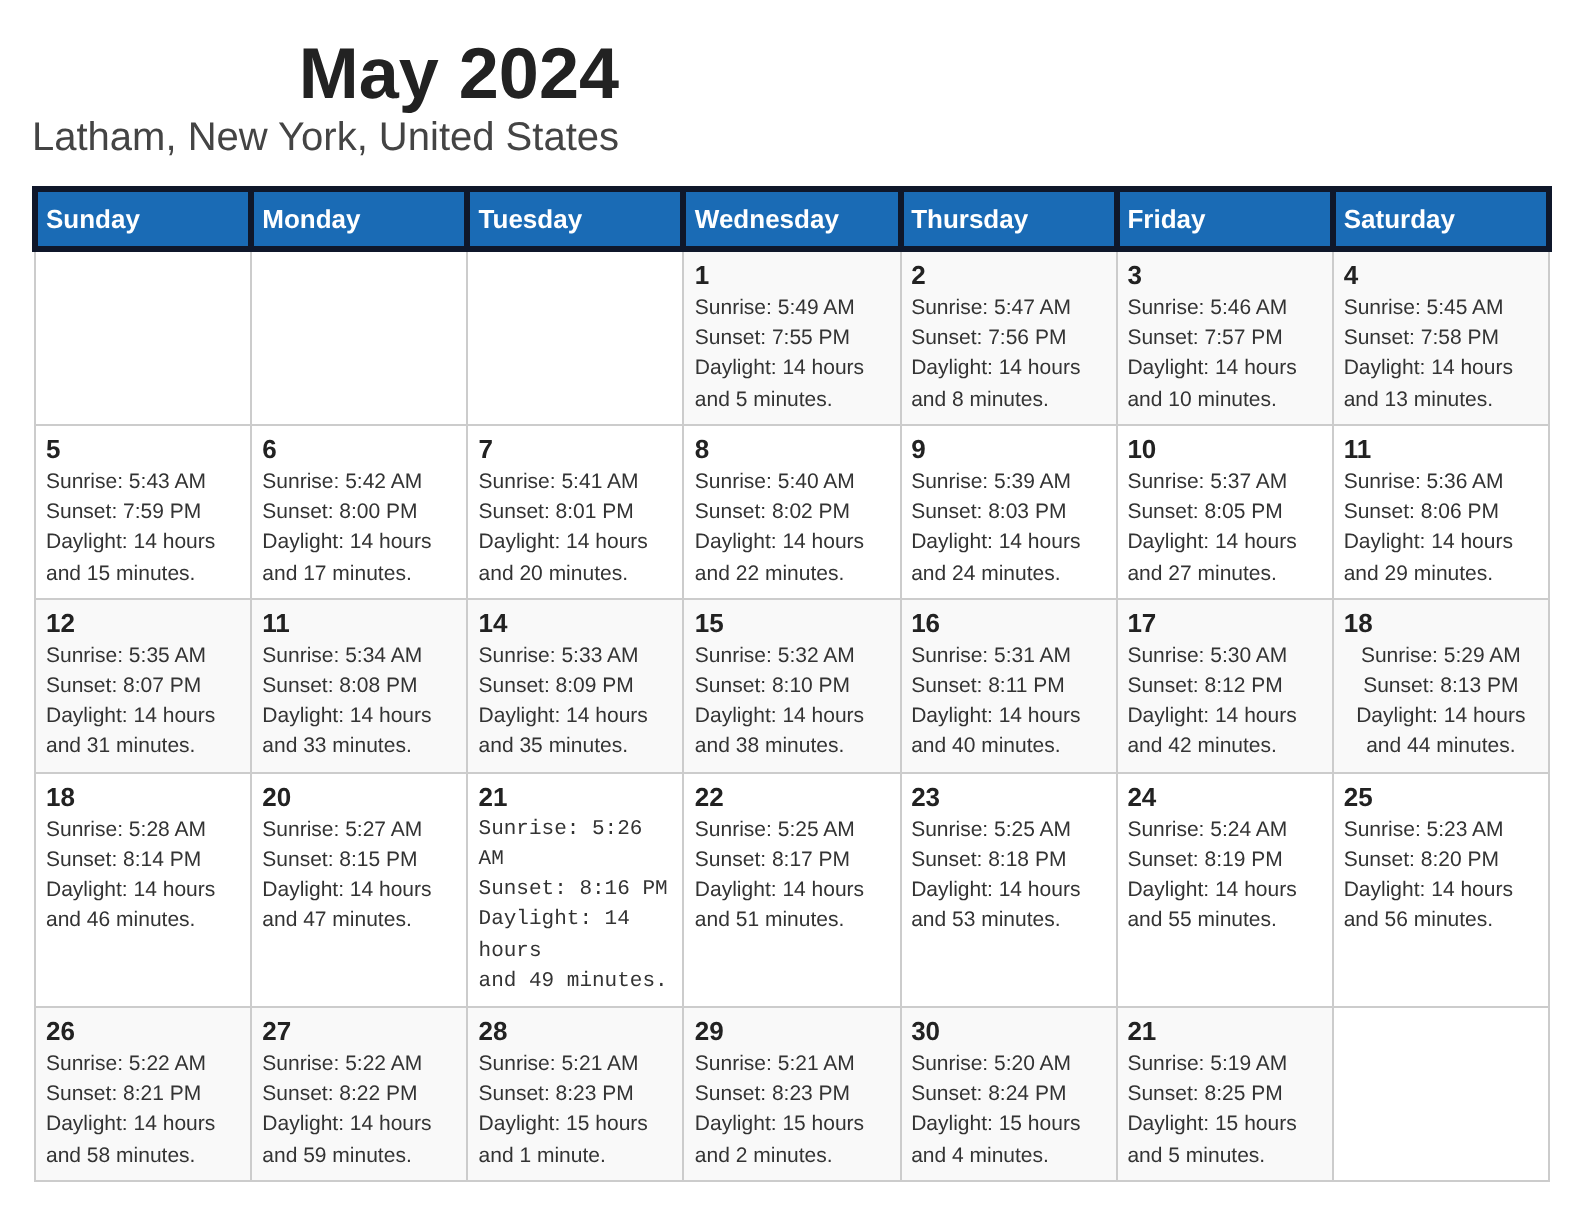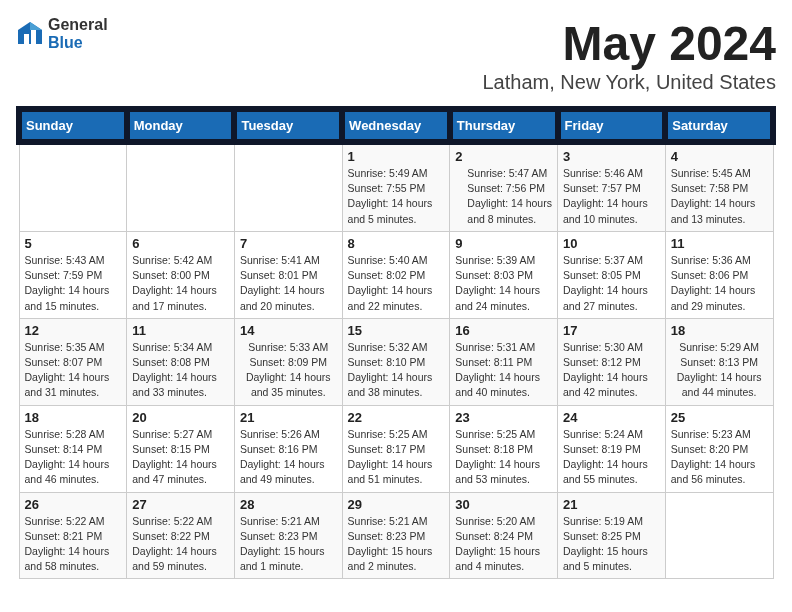--- a/index.html
+++ b/index.html
@@ -37,41 +37,41 @@
       color: #1a6bb5;
     }
     .logo-icon {
       width: 28px;
       height: 28px;
     }
     .title-block {
       text-align: right;
     }
     .month-title {
-      font-size: 48px;
+      font-size: 36px;
       font-weight: bold;
       color: #222;
     }
     .location {
       font-size: 20px;
       color: #444;
     }
     table {
       width: 100%;
       border-collapse: collapse;
       table-layout: fixed;
     }
     thead tr th {
       background-color: #1a6bb5;
       color: #fff;
       font-size: 13px;
       font-weight: bold;
       padding: 6px 4px;
       text-align: left;
-      border: 6px solid #0f172a;
+      border: 3px solid #0f172a;
     }
     tbody tr td {
       border: 1px solid #ccc;
       vertical-align: top;
       padding: 4px 5px;
       font-size: 11px;
       color: #333;
       height: 80px;
       background: #fff;
     }
@@ -91,32 +91,20 @@
       color: #333;
     }
     .empty-cell {
       background: #fff !important;
     }
   </style>
 </head>
 <body>
 
 <div class="header">
-  <div class="logo">
-    <svg class="logo-icon" viewBox="0 0 28 28" xmlns="http://www.w3.org/2000/svg">
-      <polygon points="14,2 26,10 26,24 2,24 2,10" fill="#1a6bb5"></polygon>
-      <polygon points="14,2 26,10 14,10" fill="#4a9fd4"></polygon>
-      <rect x="8" y="14" width="5" height="10" fill="#fff"></rect>
-      <rect x="15" y="10" width="5" height="14" fill="#fff"></rect>
-    </svg>
-    <div class="logo-text">
-      <span class="logo-general">General</span>
-      <span class="logo-blue">Blue</span>
-    </div>
-  </div>
   <div class="title-block">
     <div class="month-title">May 2024</div>
     <div class="location">Latham, New York, United States</div>
   </div>
 </div>
 
 <table>
   <thead>
     <tr>
     <th>Sunday</th>
@@ -135,21 +123,21 @@
         <td class="empty-cell"></td>
         <td>
           <span class="day-num">1</span>
           <div class="day-info" style="white-space: pre-line;">Sunrise: 5:49 AM
 Sunset: 7:55 PM
 Daylight: 14 hours
 and 5 minutes.</div>
         </td>
         <td>
           <span class="day-num">2</span>
-          <div class="day-info" style="white-space: pre-line; margin-left: 12px;">Sunrise: 5:47 AM
+          <div class="day-info" style="white-space: pre-line;">Sunrise: 5:47 AM
 Sunset: 7:56 PM
 Daylight: 14 hours
 and 8 minutes.</div>
         </td>
         <td>
           <span class="day-num">3</span>
           <div class="day-info" style="white-space: pre-line;">Sunrise: 5:46 AM
 Sunset: 7:57 PM
 Daylight: 14 hours
 and 10 minutes.</div>
@@ -223,21 +211,21 @@
         </td>
         <td>
           <span class="day-num">11</span>
           <div class="day-info" style="white-space: pre-line;">Sunrise: 5:34 AM
 Sunset: 8:08 PM
 Daylight: 14 hours
 and 33 minutes.</div>
         </td>
         <td>
           <span class="day-num">14</span>
-          <div class="day-info" style="white-space: pre-line; text-align: center;">Sunrise: 5:33 AM
+          <div class="day-info" style="white-space: pre-line;">Sunrise: 5:33 AM
 Sunset: 8:09 PM
 Daylight: 14 hours
 and 35 minutes.</div>
         </td>
         <td>
           <span class="day-num">15</span>
           <div class="day-info" style="white-space: pre-line;">Sunrise: 5:32 AM
 Sunset: 8:10 PM
 Daylight: 14 hours
 and 38 minutes.</div>
@@ -274,21 +262,21 @@
         </td>
         <td>
           <span class="day-num">20</span>
           <div class="day-info" style="white-space: pre-line;">Sunrise: 5:27 AM
 Sunset: 8:15 PM
 Daylight: 14 hours
 and 47 minutes.</div>
         </td>
         <td>
           <span class="day-num">21</span>
-          <div class="day-info" style="white-space: pre-line;">Sunrise: 5:26 AM
+          <div class="day-info" style="white-space: pre-line; font-family: Liberation Mono, monospace;">Sunrise: 5:26 AM
 Sunset: 8:16 PM
 Daylight: 14 hours
 and 49 minutes.</div>
         </td>
         <td>
           <span class="day-num">22</span>
           <div class="day-info" style="white-space: pre-line;">Sunrise: 5:25 AM
 Sunset: 8:17 PM
 Daylight: 14 hours
 and 51 minutes.</div>

